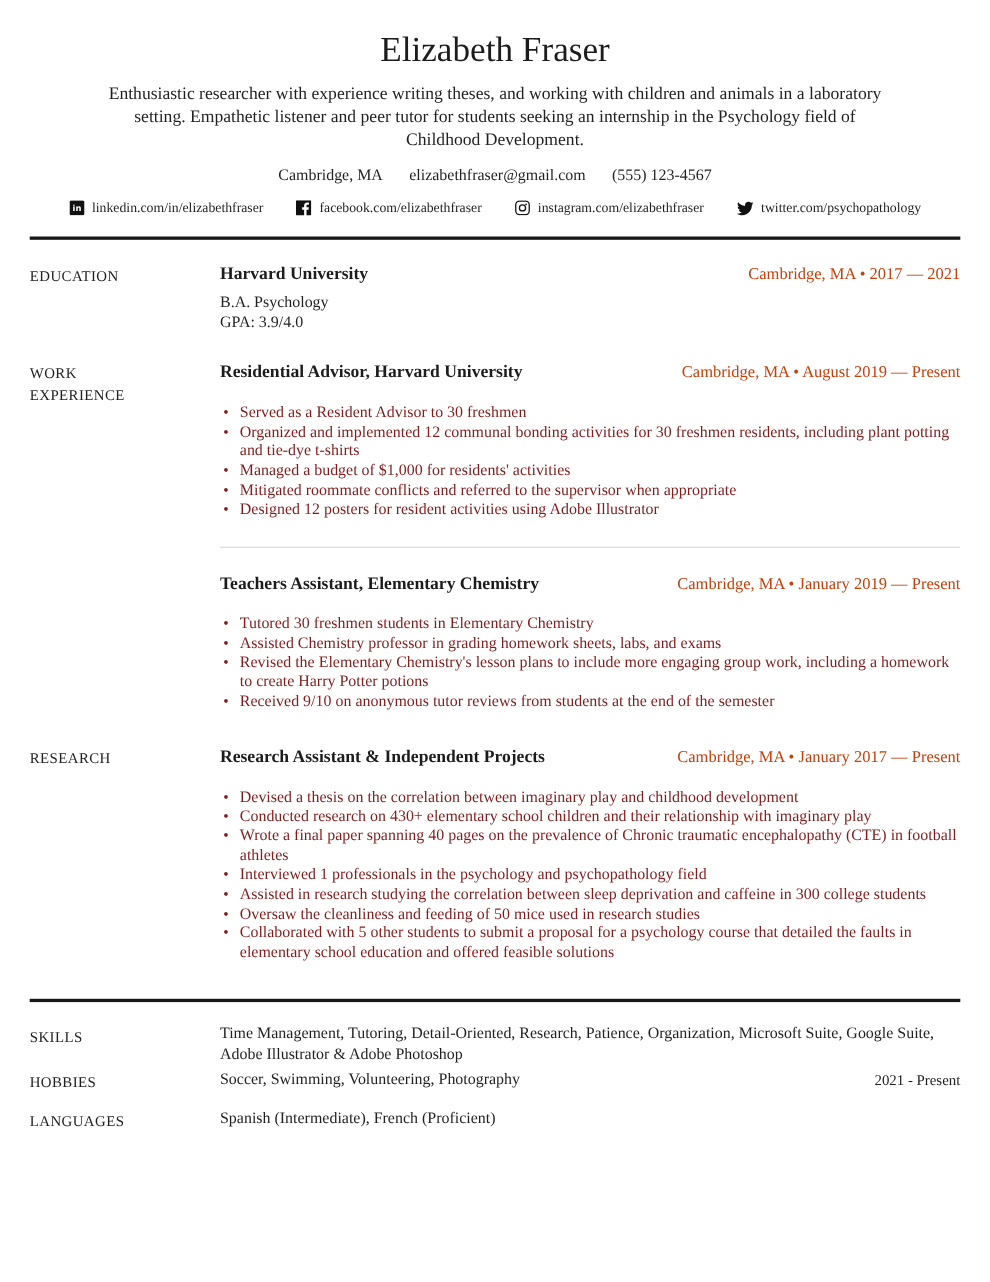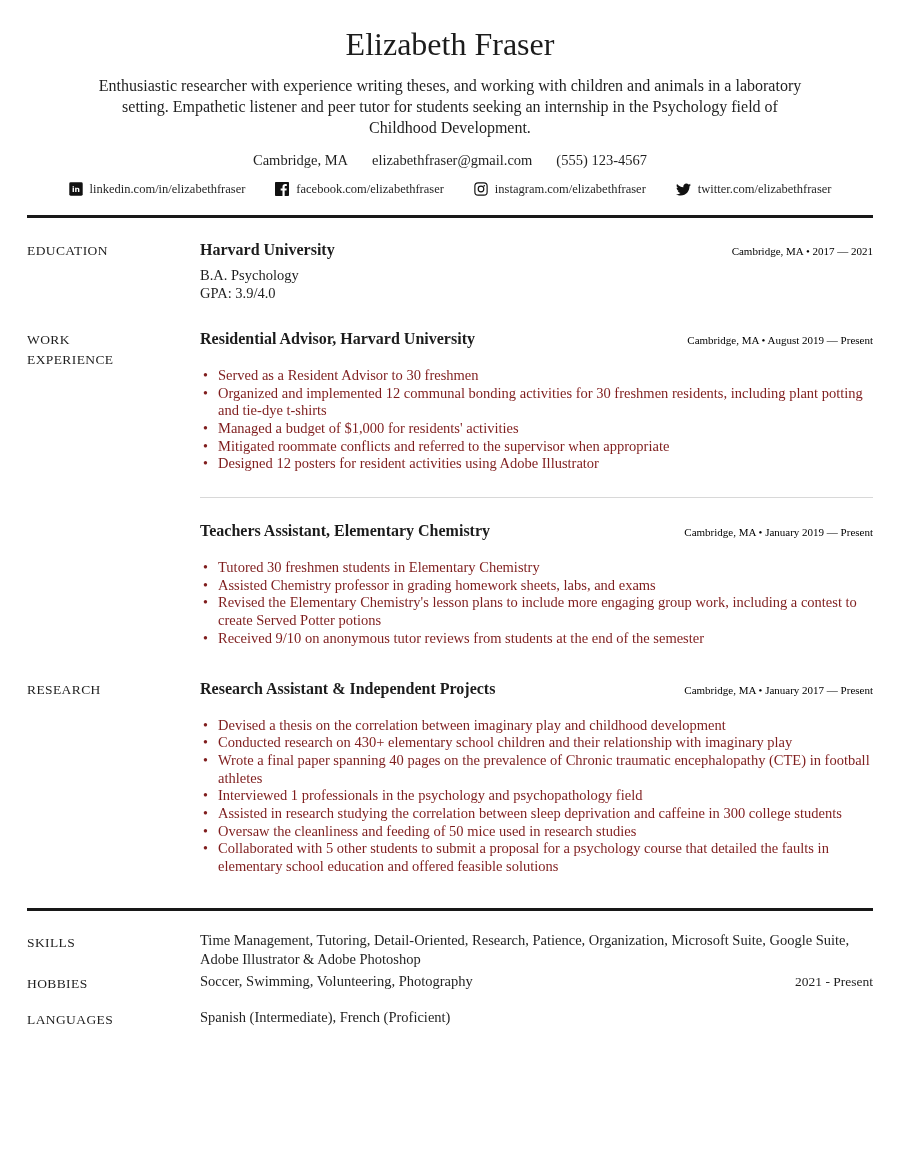--- a/index.html
+++ b/index.html
@@ -41,21 +41,21 @@
   .sec-label {
     font-size: 13.5px; line-height: 20px; letter-spacing: 0.4px;
     color: #1e1e1e; max-width: 112px; padding-top: 2px;
   }
   .sec-education { margin-top: 21px; }
   .sec-work { margin-top: 26px; }
   .sec-research { margin-top: 30px; }
 
   .entry-head { display: flex; justify-content: space-between; align-items: baseline; }
   .entry-title { font-size: 16px; font-weight: 700; line-height: 22px; color: #1c1c1c; }
-  .entry-meta { font-size: 11px; line-height: 18px; color: #000000; white-space: nowrap; padding-left: 12px; }
+  .entry-meta { font-size: 15px; line-height: 18px; color: #c2410c; white-space: nowrap; padding-left: 12px; }
 
   .entry-lines { margin-top: 5px; font-size: 14.5px; line-height: 18px; }
 
   ul.bullets { list-style: none; margin-top: 17px; }
   ul.bullets li {
     position: relative; padding-left: 18px;
     font-size: 14.5px; line-height: 17.7px; color: #7f1d1d;
   }
   ul.bullets li::before {
     content: "•"; position: absolute; left: 3px; top: 0;
@@ -116,21 +116,21 @@
           </svg>
         </span>
         <span>instagram.com/elizabethfraser</span>
       </a>
       <a class="social-item">
         <span class="icon">
           <svg viewBox="0 0 24 24" width="15" height="15" aria-hidden="true">
             <path fill="#111" d="M23.954 4.569c-.885.389-1.83.654-2.825.775 1.014-.611 1.794-1.574 2.163-2.723-.951.555-2.005.959-3.127 1.184-.896-.959-2.173-1.559-3.591-1.559-2.717 0-4.92 2.203-4.92 4.917 0 .39.045.765.127 1.124C7.691 8.094 4.066 6.13 1.64 3.161c-.427.722-.666 1.561-.666 2.475 0 1.71.87 3.213 2.188 4.096-.807-.026-1.566-.248-2.228-.616v.061c0 2.385 1.693 4.374 3.946 4.827-.413.111-.849.171-1.296.171-.314 0-.615-.03-.916-.086.631 1.953 2.445 3.377 4.604 3.417-1.68 1.319-3.809 2.105-6.102 2.105-.39 0-.779-.023-1.17-.067 2.189 1.394 4.768 2.209 7.557 2.209 9.054 0 13.999-7.496 13.999-13.986 0-.209 0-.42-.015-.63.961-.689 1.8-1.56 2.46-2.548l-.047-.02z"></path>
           </svg>
         </span>
-        <span>twitter.com/elizabethfraser</span>
+        <span>twitter.com/psychopathology</span>
       </a>
     </div>
   </header>
 
   <div class="rule"></div>
 
   <section class="section sec-education">
     <div class="sec-label">EDUCATION</div>
     <div class="sec-content">
       <div class="entry">
@@ -167,21 +167,21 @@
       <div class="entry-divider"></div>
 
       <div class="entry">
         <div class="entry-head">
           <h2 class="entry-title">Teachers Assistant, Elementary Chemistry</h2>
           <div class="entry-meta">Cambridge, MA • January 2019 — Present</div>
         </div>
         <ul class="bullets">
           <li>Tutored 30 freshmen students in Elementary Chemistry</li>
           <li>Assisted Chemistry professor in grading homework sheets, labs, and exams</li>
-          <li>Revised the Elementary Chemistry's lesson plans to include more engaging group work, including a contest to create Served Potter potions</li>
+          <li>Revised the Elementary Chemistry's lesson plans to include more engaging group work, including a homework to create Harry Potter potions</li>
           <li>Received 9/10 on anonymous tutor reviews from students at the end of the semester</li>
         </ul>
       </div>
 
     </div>
   </section>
 
   <section class="section sec-research">
     <div class="sec-label">RESEARCH</div>
     <div class="sec-content">

